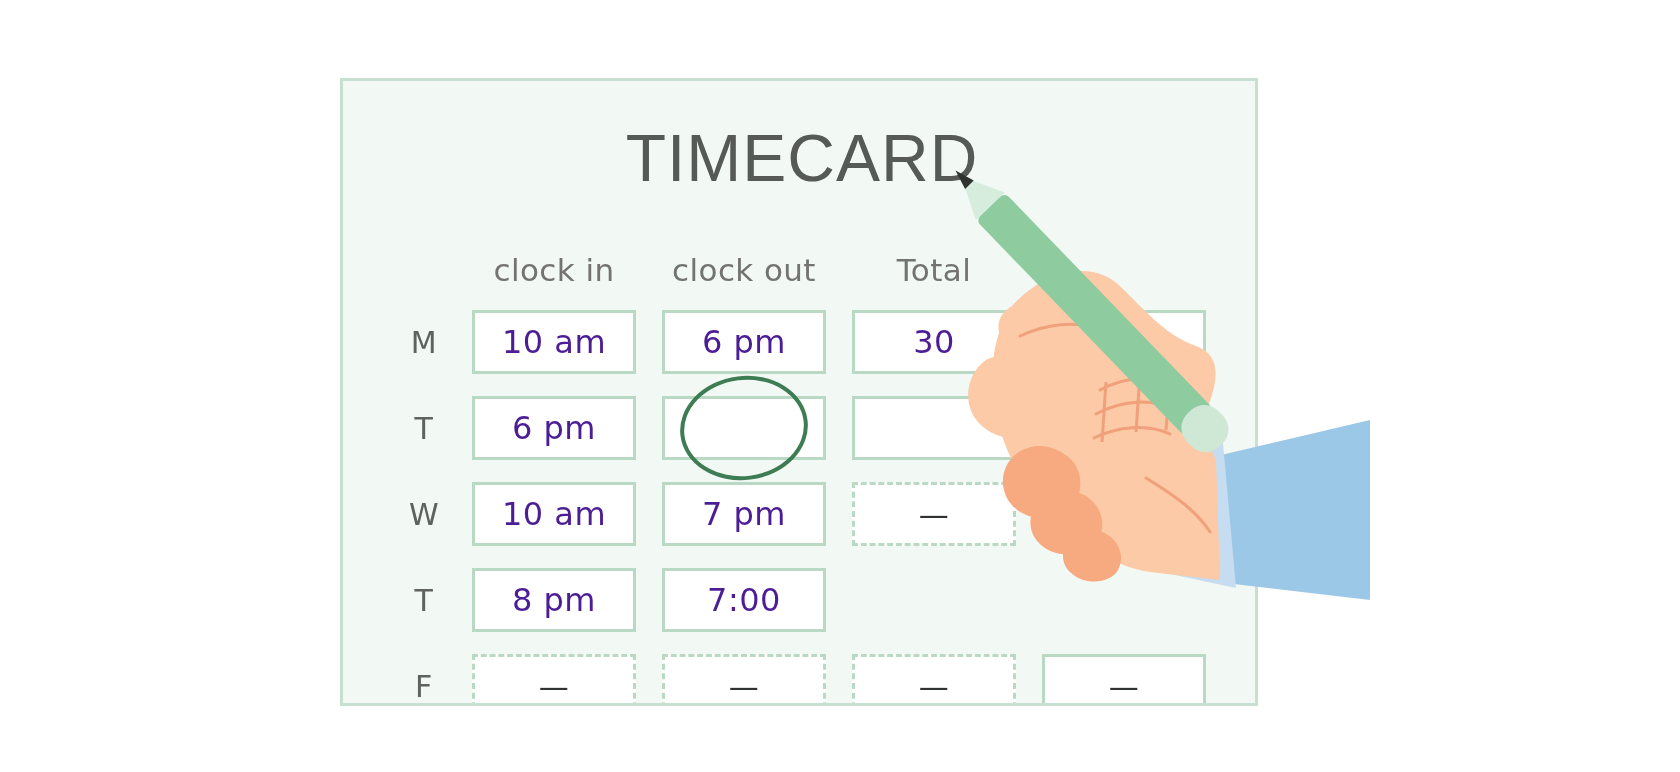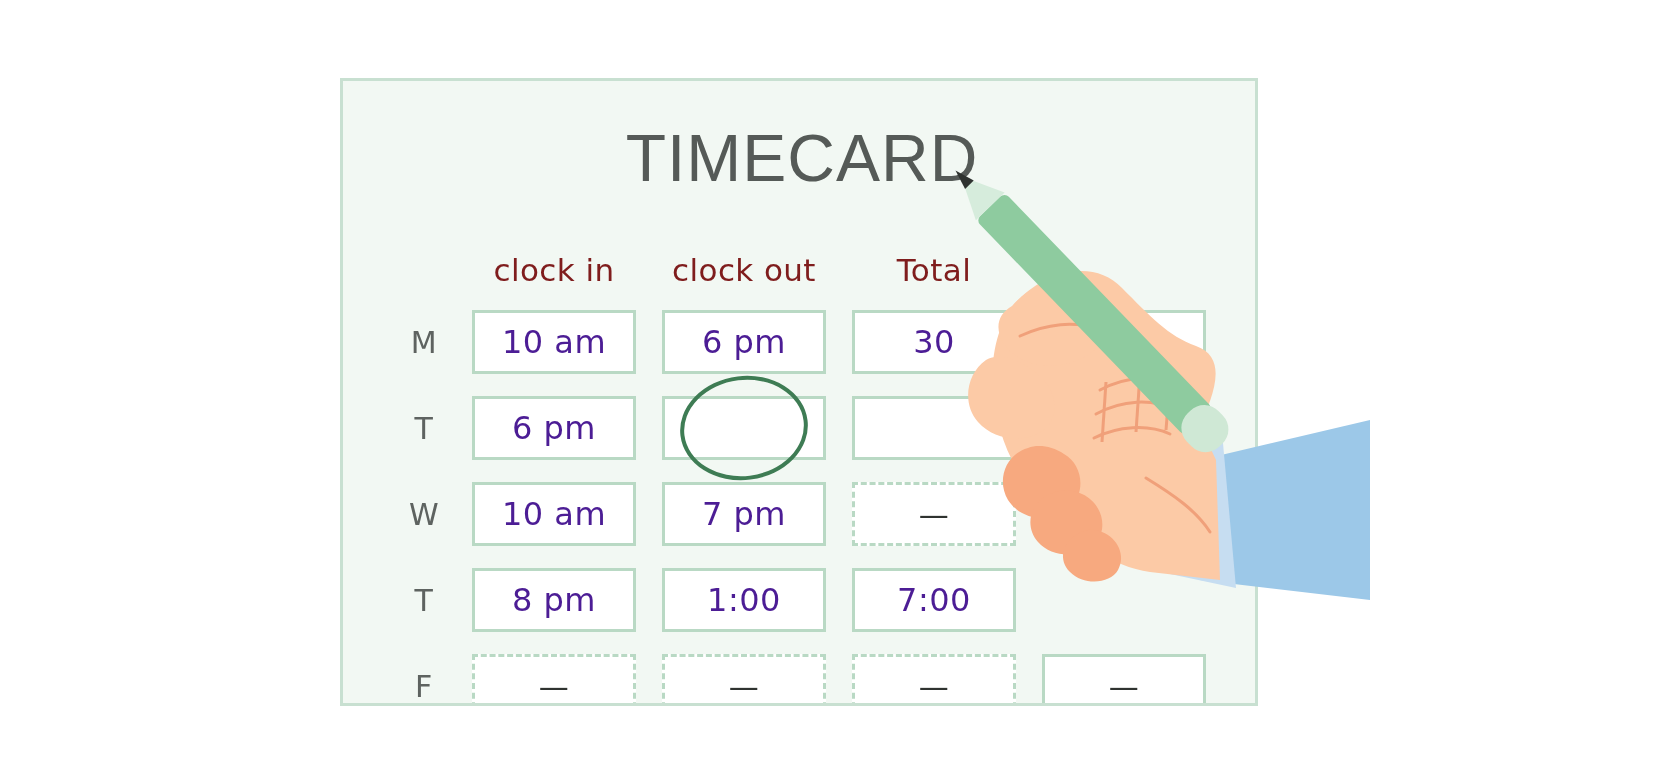--- a/index.html
+++ b/index.html
@@ -66,21 +66,21 @@
     letter-spacing:0.5px;
   }
 
   .colhead {
     flex:0 0 190px;
     width:190px;
     text-align:center;
     font-family:"DejaVu Sans", sans-serif;
     font-size:31px;
     font-weight:400;
-    color:#7f1d1d;
+    color:#737373;
     letter-spacing:0.4px;
     white-space:nowrap;
   }
 
   .cellwrap {
     flex:0 0 190px;
     width:190px;
     display:flex;
     justify-content:center;
     align-items:center;
@@ -206,23 +206,20 @@
         </div>
         <div class="cellwrap">
           <div class="cell"></div>
         </div>
       </div>
 
       <div class="day-row">
         <div class="daycol">T</div>
         <div class="cellwrap">
           <div class="cell">8 pm</div>
-        </div>
-        <div class="cellwrap">
-          <div class="cell">1:00</div>
         </div>
         <div class="cellwrap">
           <div class="cell">7:00</div>
         </div>
       </div>
 
       <div class="day-row">
         <div class="daycol">F</div>
         <div class="cellwrap">
           <div class="cell dashed empty-dash">—</div>

